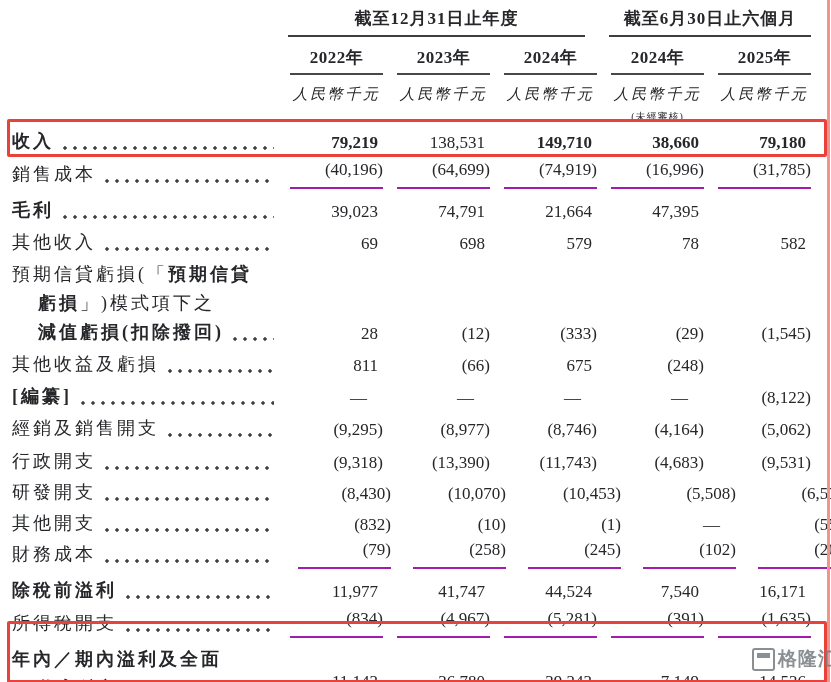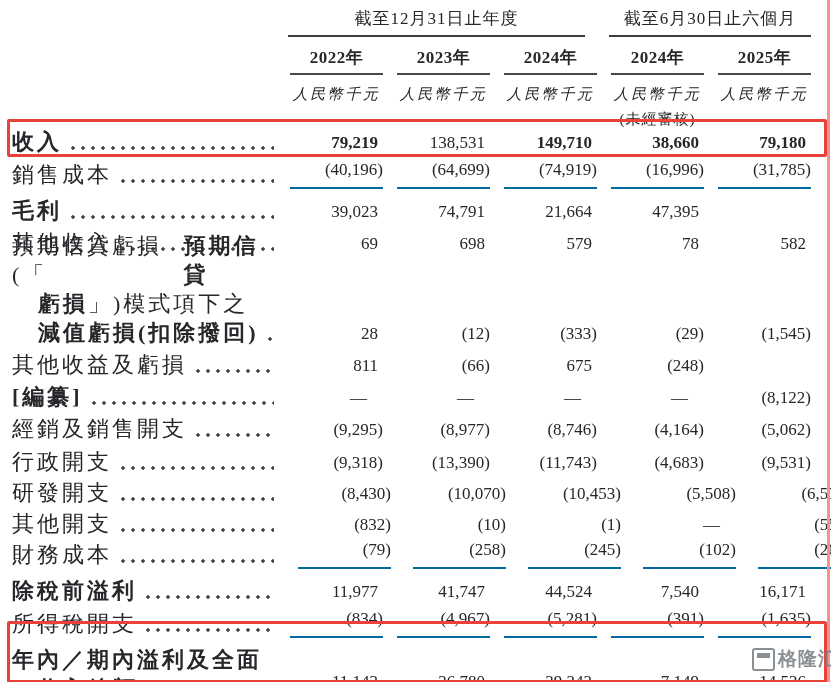--- a/index.html
+++ b/index.html
@@ -4,46 +4,46 @@
 <style>
   html,body{margin:0;padding:0;background:#ffffff;}
   .page{
     position:relative;width:831px;height:682px;overflow:hidden;background:#ffffff;
     font-family:"Liberation Serif","DejaVu Serif",serif;color:#26272a;
   }
   
   .hdr{position:absolute;top:0;left:0;width:831px;}
   .hrow{display:flex;padding-left:12px;}
   .label-spacer{width:264px;flex:none;}
-  .group{flex:none;text-align:center;font-weight:400;font-size:17px;letter-spacing:1px;
+  .group{flex:none;text-align:center;font-weight:700;font-size:17px;letter-spacing:1px;
          padding-bottom:5px;border-bottom:2px solid #3d3e40;margin-top:7px;}
   .group.g1{width:297px;margin-left:12px;}
   .group.g2{width:202px;margin-left:24px;}
   .cell{width:107px;flex:none;display:flex;}
   .cellin{margin-left:14px;flex:1;text-align:center;}
   .yrow{margin-top:9px;}
   .yrow .cellin{font-weight:700;font-size:17px;letter-spacing:.5px;border-bottom:2px solid #47484a;padding-bottom:4px;}
   .urow{margin-top:10px;}
   .urow .cellin{font-style:italic;font-size:15px;letter-spacing:2.5px;white-space:nowrap;}
   .nrow{margin-top:6px;height:22px;}
-  .nrow .cellin{font-size:15px;letter-spacing:1px;white-space:nowrap;}
+  .nrow .cellin{font-size:10px;letter-spacing:1px;white-space:nowrap;}
   
   .rows{position:absolute;top:121px;left:0;width:831px;}
   .row{display:flex;align-items:flex-end;padding-left:12px;}
-  .rlabel{width:264px;flex:none;font-size:22px;letter-spacing:3px;}
+  .rlabel{width:264px;flex:none;font-size:18px;letter-spacing:3px;}
   .rline{display:flex;align-items:flex-end;line-height:29px;}
   .rline .b{font-weight:700;}
   .leader{flex:1;height:10px;margin:0 2px 6px 6px;
     background-image:radial-gradient(circle,#3f4042 1.5px,transparent 1.8px);
     background-size:10px 4px;background-repeat:repeat-x;background-position:left bottom;}
   .row .cell{align-self:flex-end;}
   .num{margin-left:14px;flex:1;text-align:right;font-size:17px;line-height:26px;white-space:nowrap;}
   .num.plain{padding-right:5px;}
   .num.dash{padding-right:16px;}
-  .row.rule .num{border-bottom:2px solid #0369a1;padding-bottom:4px;}
+  .row.rule .num{border-bottom:2px solid #a21caf;padding-bottom:4px;}
   .row.thick .num{border-bottom:5px solid #1b1c1e;padding-bottom:3px;}
   .row.h32{height:32px;}.row.h33{height:33px;}.row.h34{height:34px;}
   .row.h35{height:35px;}.row.h31{height:31px;gap:8px;}
   .row.h90{height:90px;}.row.h63{height:63px;}
   .row.gap{margin-bottom:2px;}
   
   .hlbox{position:absolute;border:3px solid #e8423a;border-radius:2px;pointer-events:none;}
   .box-top{left:7px;top:119px;width:814px;height:32px;}
   .box-bottom{left:7px;top:621px;width:814px;height:56px;}
   .right-line{position:absolute;top:0;right:1px;width:3px;height:682px;background:#f4938d;}

